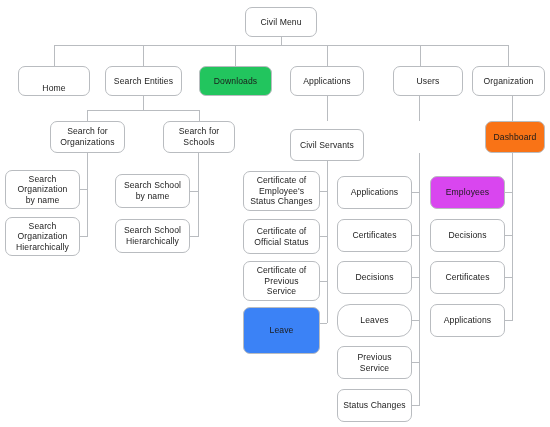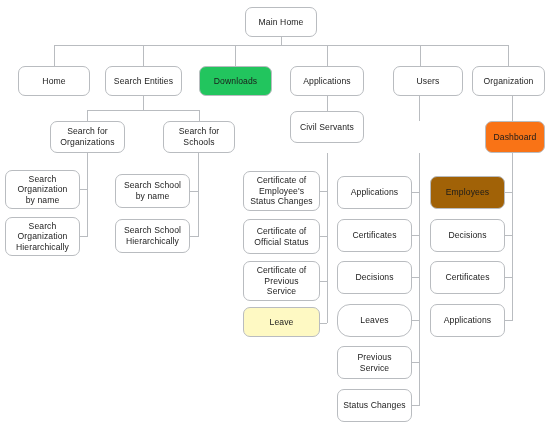--- a/index.html
+++ b/index.html
@@ -97,24 +97,24 @@
 
       <path d="M512,153 L512,320.5"></path>
       <path d="M505,192.5 L512,192.5"></path>
       <path d="M505,235.5 L512,235.5"></path>
       <path d="M505,277.5 L512,277.5"></path>
       <path d="M505,320.5 L512,320.5"></path>
     </g>
   </svg>
 
   <div class="node" style="left: 245px; top: 7px; width: 72px; height: 30px; border-color: rgb(185, 188, 192); background: rgb(255, 255, 255); color: rgb(27, 27, 27);">
-    <span>Main Home</span>
-  </div>
-
-  <div class="node" style="left: 18px; top: 66px; width: 72px; height: 30px; border-color: rgb(185, 188, 192); background: rgb(255, 255, 255); color: rgb(27, 27, 27);">
+    <span>Civil Menu</span>
+  </div>
+
+  <div class="node" style="left: 18px; top: 66px; width: 72px; height: 30px; border-color: rgb(185, 188, 192); background: rgb(255, 255, 255); color: rgb(27, 27, 27); align-items: flex-end;">
     <span>Home</span>
   </div>
   <div class="node" style="left: 105px; top: 66px; width: 77px; height: 30px; border-color: rgb(185, 188, 192); background: rgb(255, 255, 255); color: rgb(27, 27, 27);">
     <span>Search Entities</span>
   </div>
   <div class="node" style="left: 199px; top: 66px; width: 73px; height: 30px; border-color: rgb(185, 188, 192); background: #22c55e; color: rgb(27, 27, 27);">
     <span>Downloads</span>
   </div>
   <div class="node" style="left: 290px; top: 66px; width: 74px; height: 30px; border-color: rgb(185, 188, 192); background: rgb(255, 255, 255); color: rgb(27, 27, 27);">
     <span>Applications</span>
@@ -127,21 +127,21 @@
   </div>
 
   <div class="node" style="left: 50px; top: 121px; width: 75px; height: 32px; border-color: rgb(185, 188, 192); background: rgb(255, 255, 255); color: rgb(27, 27, 27);">
     <span>Search for
 Organizations</span>
   </div>
   <div class="node" style="left: 163px; top: 121px; width: 72px; height: 32px; border-color: rgb(185, 188, 192); background: rgb(255, 255, 255); color: rgb(27, 27, 27);">
     <span>Search for
 Schools</span>
   </div>
-  <div class="node" style="left: 290px; top: 111px; width: 74px; height: 32px; border-color: rgb(185, 188, 192); background: rgb(255, 255, 255); color: rgb(27, 27, 27);">
+  <div class="node" style="left: 290px; top: 129px; width: 74px; height: 32px; border-color: rgb(185, 188, 192); background: rgb(255, 255, 255); color: rgb(27, 27, 27); border-radius: 6px;">
     <span>Civil Servants</span>
   </div>
   <div class="node" style="left: 485px; top: 121px; width: 60px; height: 32px; border-color: rgb(185, 188, 192); background: #f97316; color: rgb(27, 27, 27);">
     <span>Dashboard</span>
   </div>
 
   <div class="node" style="left: 5px; top: 170px; width: 75px; height: 39px; border-color: rgb(185, 188, 192); background: rgb(255, 255, 255); color: rgb(27, 27, 27);">
     <span>Search
 Organization
 by name</span>
@@ -168,21 +168,21 @@
   </div>
   <div class="node" style="left: 243px; top: 219px; width: 77px; height: 35px; border-color: rgb(185, 188, 192); background: rgb(255, 255, 255); color: rgb(27, 27, 27);">
     <span>Certificate of
 Official Status</span>
   </div>
   <div class="node" style="left: 243px; top: 261px; width: 77px; height: 40px; border-color: rgb(185, 188, 192); background: rgb(255, 255, 255); color: rgb(27, 27, 27);">
     <span>Certificate of
 Previous
 Service</span>
   </div>
-  <div class="node" style="left: 243px; top: 307px; width: 77px; height: 30px; border-color: rgb(185, 188, 192); background: #fef9c3; color: rgb(27, 27, 27);">
+  <div class="node" style="left: 243px; top: 307px; width: 77px; height: 47px; border-color: rgb(185, 188, 192); background: #3b82f6; color: rgb(27, 27, 27);">
     <span>Leave</span>
   </div>
 
   <div class="node" style="left: 337px; top: 176px; width: 75px; height: 33px; border-color: rgb(185, 188, 192); background: rgb(255, 255, 255); color: rgb(27, 27, 27);">
     <span>Applications</span>
   </div>
   <div class="node" style="left: 337px; top: 219px; width: 75px; height: 33px; border-color: rgb(185, 188, 192); background: rgb(255, 255, 255); color: rgb(27, 27, 27);">
     <span>Certificates</span>
   </div>
   <div class="node" style="left: 337px; top: 261px; width: 75px; height: 33px; border-color: rgb(185, 188, 192); background: rgb(255, 255, 255); color: rgb(27, 27, 27);">
@@ -192,21 +192,21 @@
     <span>Leaves</span>
   </div>
   <div class="node" style="left: 337px; top: 346px; width: 75px; height: 33px; border-color: rgb(185, 188, 192); background: rgb(255, 255, 255); color: rgb(27, 27, 27);">
     <span>Previous
 Service</span>
   </div>
   <div class="node" style="left: 337px; top: 389px; width: 75px; height: 33px; border-color: rgb(185, 188, 192); background: rgb(255, 255, 255); color: rgb(27, 27, 27);">
     <span>Status Changes</span>
   </div>
 
-  <div class="node" style="left: 430px; top: 176px; width: 75px; height: 33px; border-color: rgb(185, 188, 192); background: #a16207; color: rgb(27, 27, 27);">
+  <div class="node" style="left: 430px; top: 176px; width: 75px; height: 33px; border-color: rgb(185, 188, 192); background: #d946ef; color: rgb(27, 27, 27);">
     <span>Employees</span>
   </div>
   <div class="node" style="left: 430px; top: 219px; width: 75px; height: 33px; border-color: rgb(185, 188, 192); background: rgb(255, 255, 255); color: rgb(27, 27, 27);">
     <span>Decisions</span>
   </div>
   <div class="node" style="left: 430px; top: 261px; width: 75px; height: 33px; border-color: rgb(185, 188, 192); background: rgb(255, 255, 255); color: rgb(27, 27, 27);">
     <span>Certificates</span>
   </div>
   <div class="node" style="left: 430px; top: 304px; width: 75px; height: 33px; border-color: rgb(185, 188, 192); background: rgb(255, 255, 255); color: rgb(27, 27, 27);">
     <span>Applications</span>

